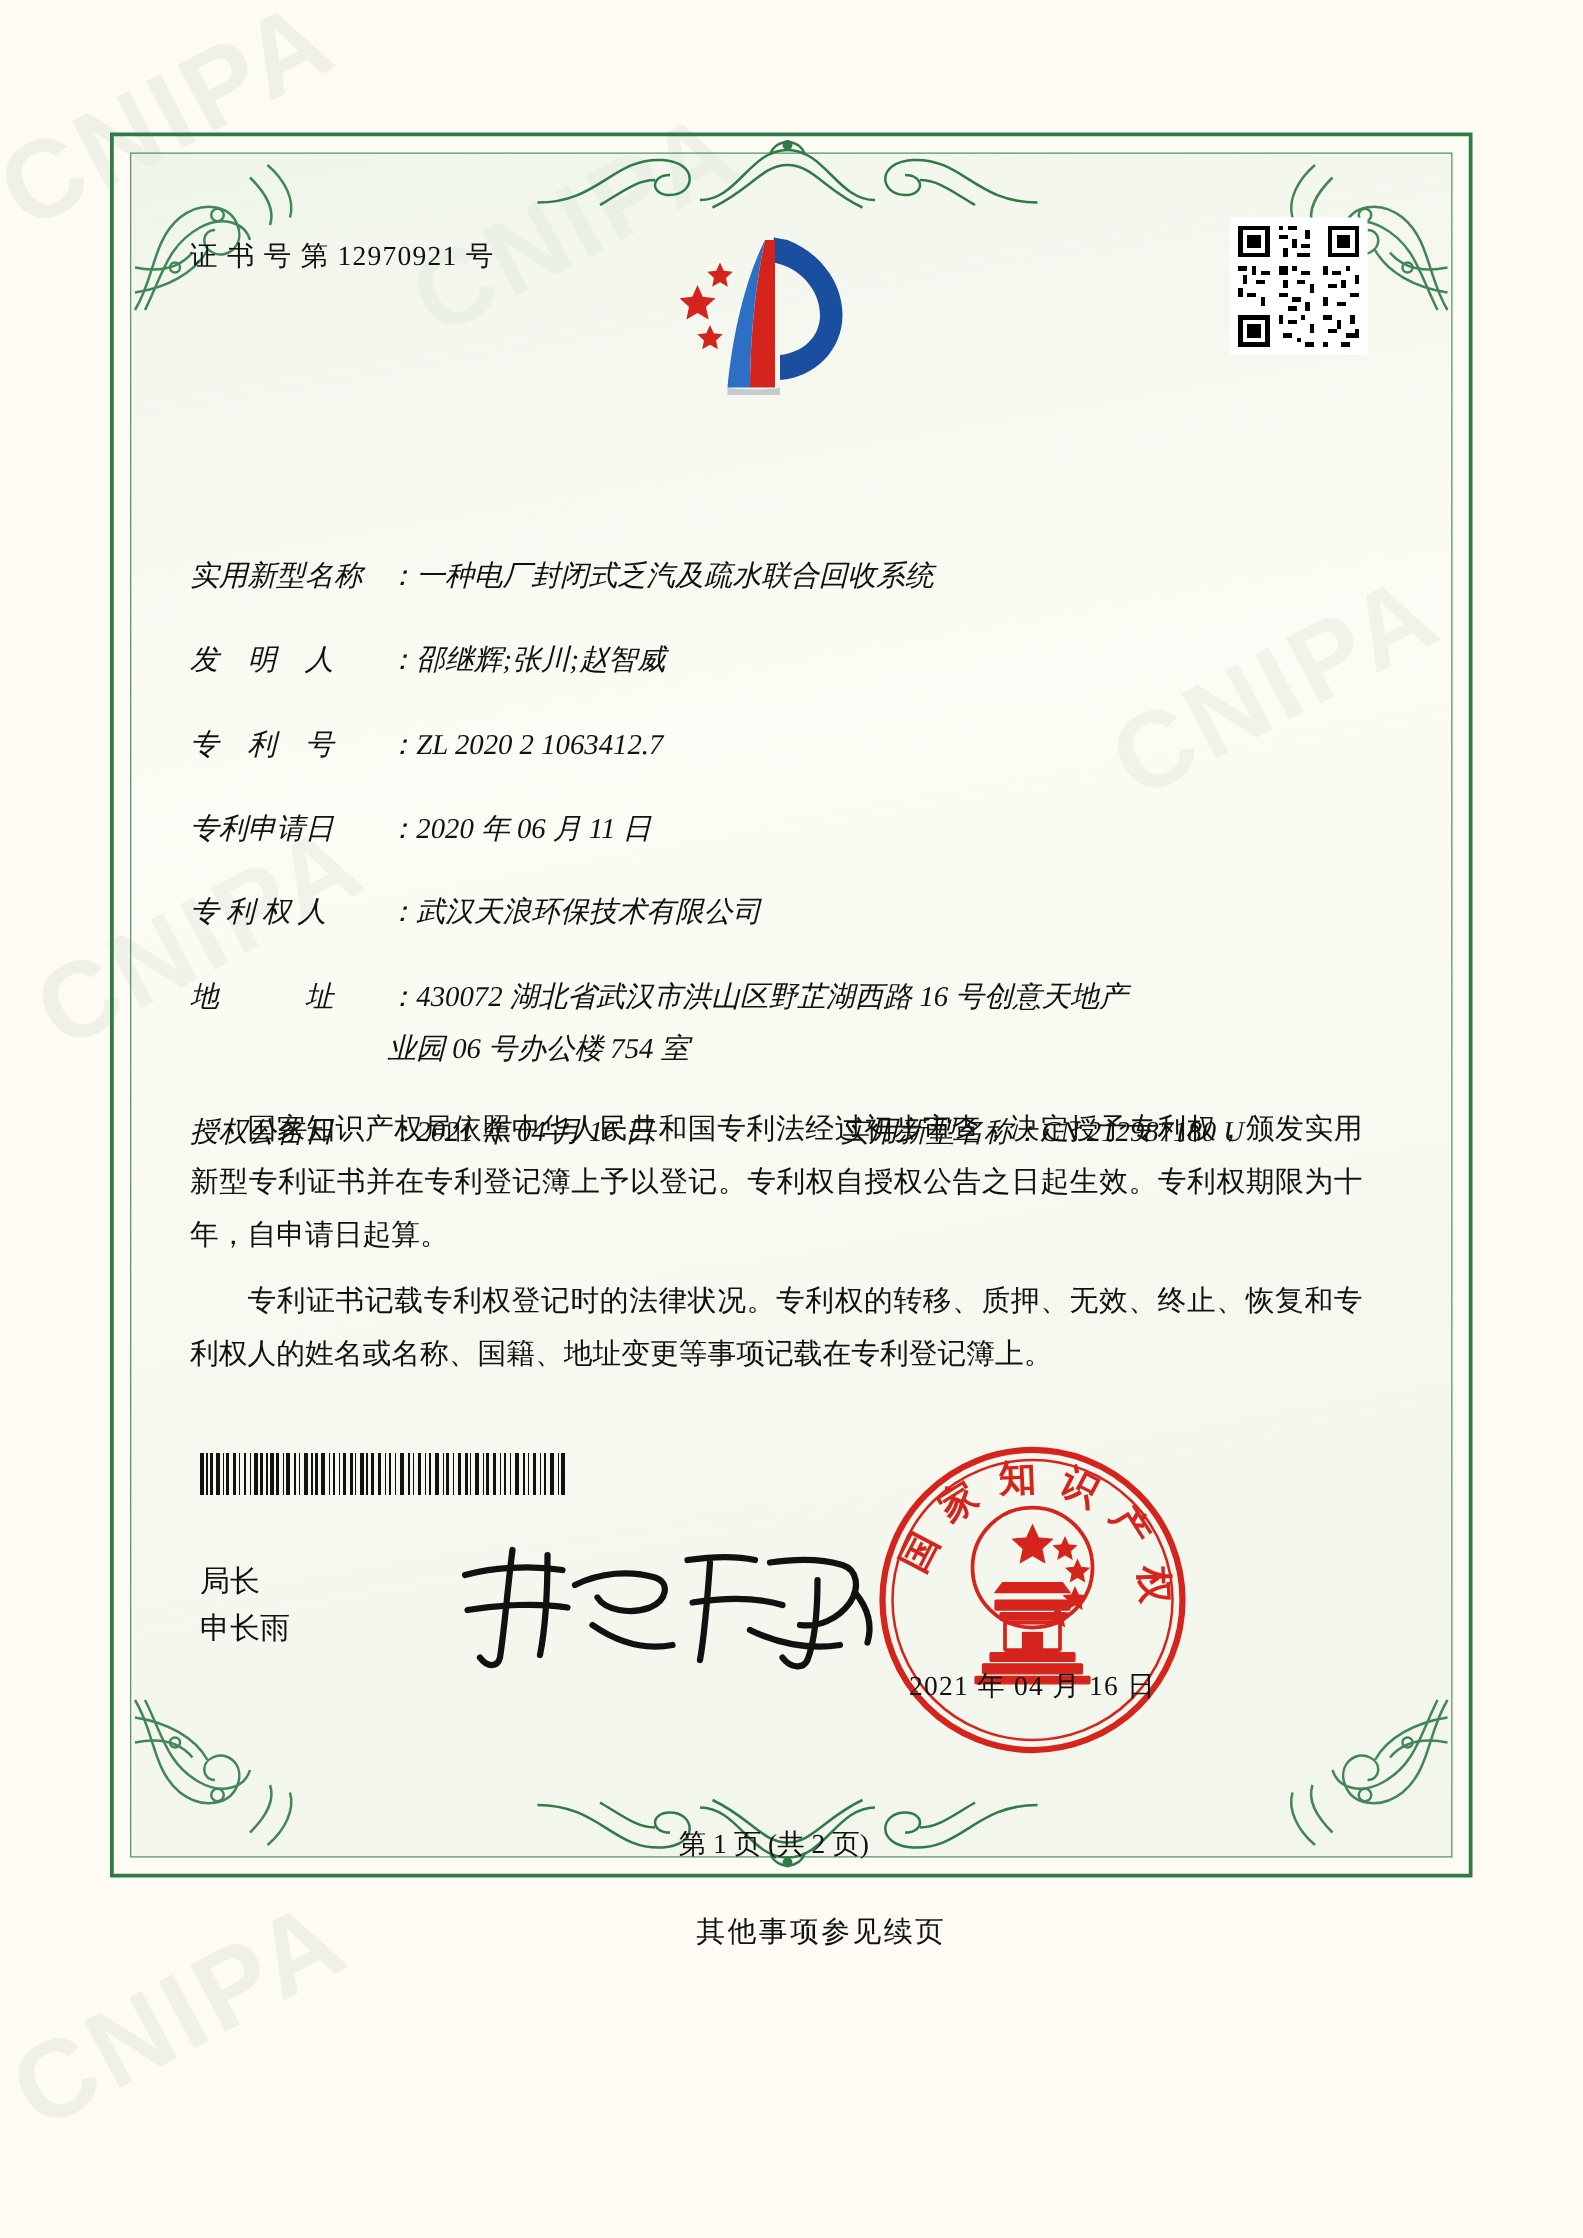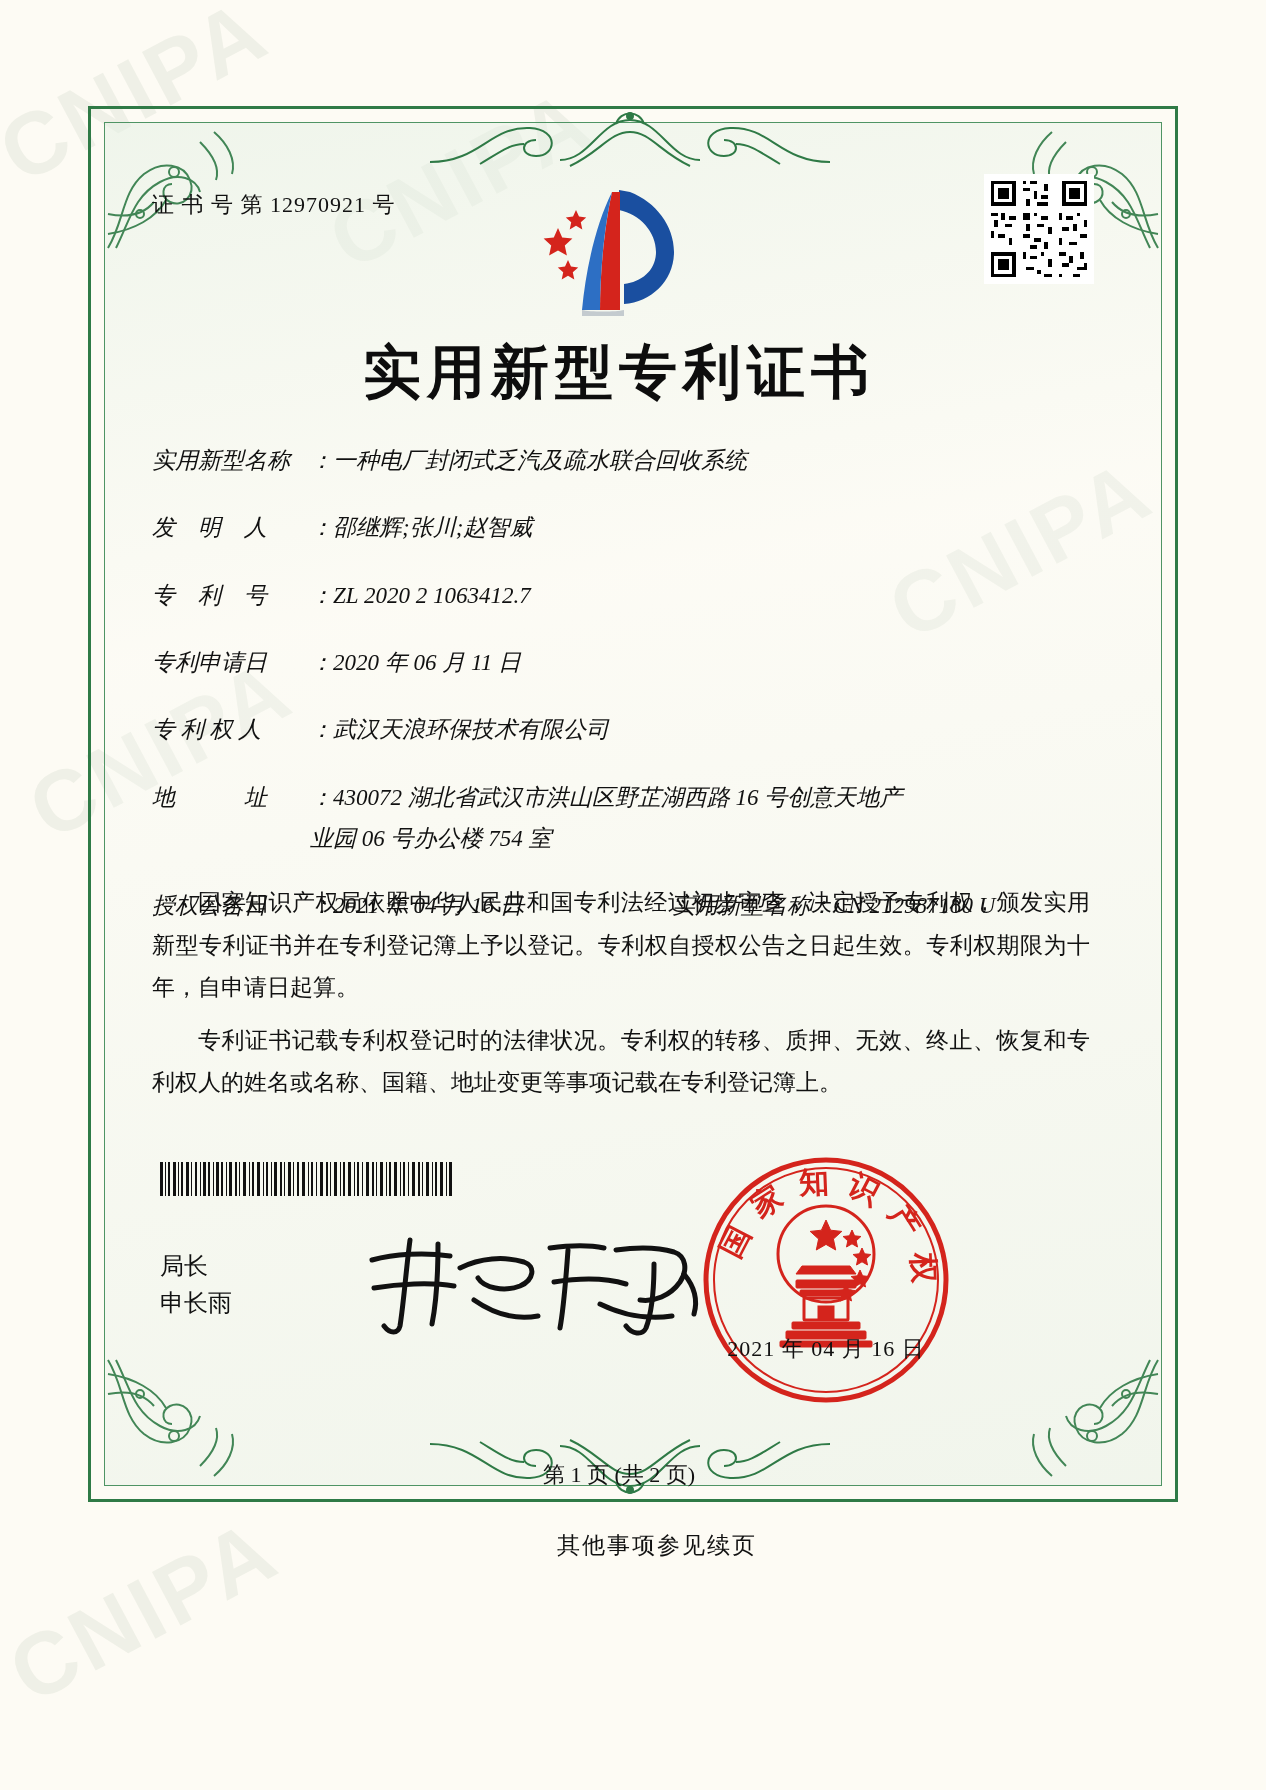--- a/index.html
+++ b/index.html
@@ -428,21 +428,20 @@
         <path d="M88 8 C80 44, 76 90, 76 126 L58 126 C62 84, 72 40, 88 8 Z" fill="#2d6fc4"></path>
         <g fill="#d4241c">
           <path d="M34 44 l4.2 9.4 10.2 1.1 -7.6 6.9 2.1 10.1 -8.9 -5.1 -8.9 5.1 2.1 -10.1 -7.6 -6.9 10.2 -1.1 Z"></path>
           <path d="M52 26 l3 6.6 7.2 .8 -5.4 4.9 1.5 7.1 -6.3 -3.6 -6.3 3.6 1.5 -7.1 -5.4 -4.9 7.2 -.8 Z"></path>
           <path d="M44 76 l3 6.6 7.2 .8 -5.4 4.9 1.5 7.1 -6.3 -3.6 -6.3 3.6 1.5 -7.1 -5.4 -4.9 7.2 -.8 Z"></path>
         </g>
         <path d="M58 126 C 66 128, 92 128, 100 126 L100 132 L58 132 Z" fill="#9aa6b5" opacity=".55"></path>
       </svg>
     </div>
 
-    <div class="title">实用新型专利证书</div>
 
     <div class="fields">
 
       <div class="row">
         <span class="lbl tight">实用新型名称</span>
         <span class="val">：<span>一种电厂封闭式乏汽及疏水联合回收系统</span></span>
       </div>
 
       <div class="row">
         <span class="lbl tight">发　明　人</span>

